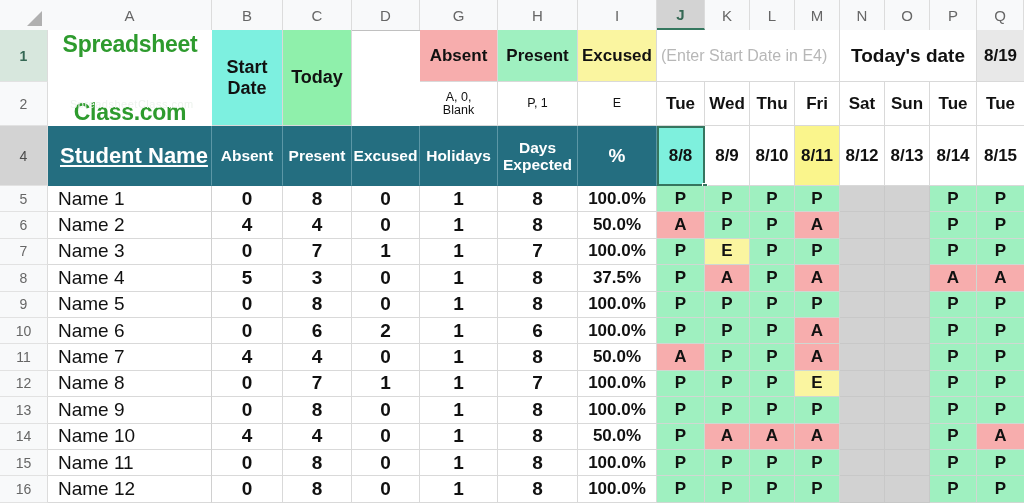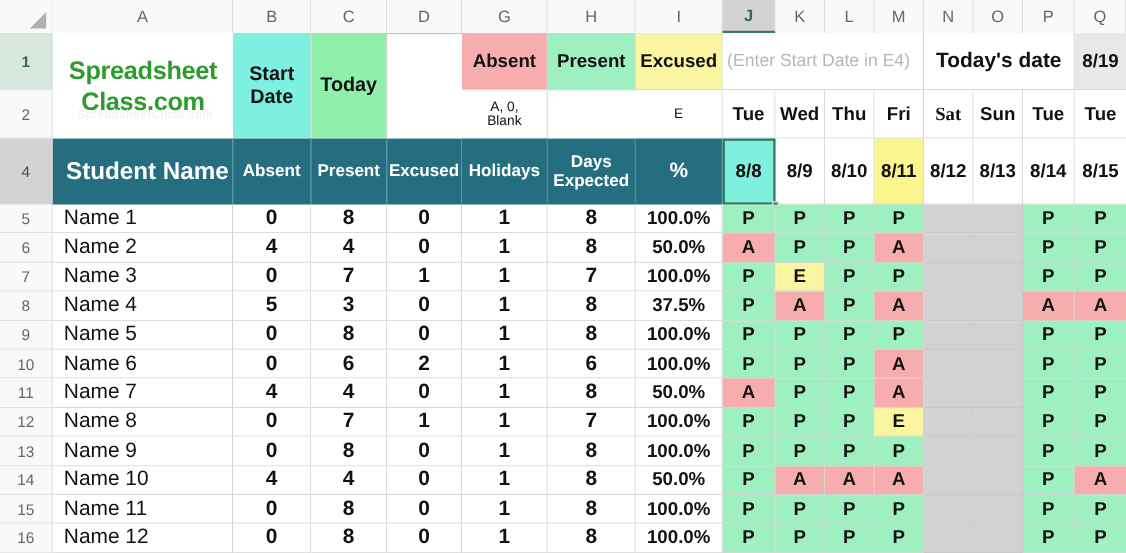--- a/index.html
+++ b/index.html
@@ -28,21 +28,21 @@
 
   
   .rowh{position:absolute;left:0;width:48px;box-sizing:border-box;display:flex;
         align-items:center;justify-content:center;font-size:14px;color:#666;
         background:#f8f9fa;border-right:1px solid #dcdcdc;border-bottom:1px solid #e2e2e2;}
   .rowh.sel{background:#d7e7dd;color:#356854;font-weight:600;}
   .rowh.head4{background:#d3d3d3;color:#4b4b4b;}
 
   
   #logo{position:absolute;left:48px;top:30px;width:164px;height:96px;background:#fff;
-        display:flex;flex-direction:column;align-items:center;justify-content:center;
+        display:flex;flex-direction:column;align-items:center;justify-content:space-between;
         border-right:1px solid #d9d9d9;border-bottom:1px solid #d9d9d9;}
   #logo span{color:#2e9b2e;font-size:23px;font-weight:700;line-height:28px;
              letter-spacing:-.3px;}
 
   
   .key1{font-size:17px;font-weight:700;color:#111;}
   .key2{font-size:12.5px;color:#111;text-align:center;line-height:13px;
         white-space:normal;display:flex;flex-direction:column;}
   .bigkey{font-size:18px;font-weight:700;color:#111;line-height:21px;
           white-space:normal;text-align:center;display:flex;flex-direction:column;
@@ -59,21 +59,21 @@
   #hint{font-size:16px;color:#b7b7b7;justify-content:flex-start;padding-left:4px;}
   #todaylbl{font-size:19px;font-weight:700;color:#111;}
   #todayval{font-size:17px;font-weight:700;color:#111;background:#e8e8e8;}
 
   
   .dow{font-size:17px;font-weight:700;color:#111;}
 
   
   .hdr4{background:#246e80;color:#fff;border-right:1px solid #5c97a6;
         border-bottom:1px solid #246e80;font-weight:700;}
-  .hdr4.name{font-size:22px;justify-content:flex-start;padding-left:12px;}
+  .hdr4.name{font-size:22px;justify-content:flex-start;padding-left:12px;text-decoration:underline;}
   .hdr4.mid{font-size:15.5px;}
   .hdr4.two{font-size:15.5px;white-space:normal;line-height:17px;text-align:center;
             display:flex;flex-direction:column;justify-content:center;}
   .hdr4.pct{font-size:19px;}
 
   
   .dt{font-size:17px;font-weight:700;color:#111;}
   .dt.selcell{background:#7ef0dd;}
 
   
@@ -153,37 +153,40 @@
     <span>Date</span>
   </div>
 
   <div class="cell pink key1" style="left:420px;top:30px;width:78px;height:52px;">Absent</div>
   <div class="cell key2" style="left:420px;top:82px;width:78px;height:44px;">
     <span>A, 0,</span>
     <span>Blank</span>
   </div>
 
   <div class="cell mint key1" style="left:498px;top:30px;width:80px;height:52px;">Present</div>
+  <div class="cell key2" style="left:498px;top:82px;width:80px;height:44px;">
+    <span>P, 1</span>
+  </div>
 
   <div class="cell lemon key1" style="left:578px;top:30px;width:79px;height:52px;">Excused</div>
   <div class="cell key2" style="left:578px;top:82px;width:79px;height:44px;">
     <span>E</span>
   </div>
 
   <div class="cell" id="hint" style="left:657px;top:30px;width:183px;height:52px;border-right:1px solid #d9d9d9;">(Enter Start Date in E4)</div>
 
   <div class="cell" id="todaylbl" style="left:840px;top:30px;width:137px;height:52px;">Today's date</div>
   <div class="cell" id="todayval" style="left:977px;top:30px;width:47px;height:52px;border-right:none;">8/19</div>
 
   <div id="dowrow">
       <div class="cell dow" style="left: 657px; top: 82px; width: 48px; height: 44px;">Tue</div>
       <div class="cell dow" style="left: 705px; top: 82px; width: 45px; height: 44px;">Wed</div>
       <div class="cell dow" style="left: 750px; top: 82px; width: 45px; height: 44px;">Thu</div>
       <div class="cell dow" style="left: 795px; top: 82px; width: 45px; height: 44px;">Fri</div>
-      <div class="cell dow" style="left: 840px; top: 82px; width: 45px; height: 44px; font-family: Liberation Serif, serif;">Sat</div>
+      <div class="cell dow" style="left: 840px; top: 82px; width: 45px; height: 44px;">Sat</div>
       <div class="cell dow" style="left: 885px; top: 82px; width: 45px; height: 44px;">Sun</div>
       <div class="cell dow" style="left: 930px; top: 82px; width: 47px; height: 44px;">Tue</div>
       <div class="cell dow" style="left: 977px; top: 82px; width: 47px; height: 44px; border-right: none;">Tue</div>
     </div>
 
   <div class="cell hdr4 name" style="left:48px;top:126px;width:164px;height:60px;">Student Name</div>
   <div class="cell hdr4 mid" style="left:212px;top:126px;width:71px;height:60px;">Absent</div>
   <div class="cell hdr4 mid" style="left:283px;top:126px;width:69px;height:60px;">Present</div>
   <div class="cell hdr4 mid" style="left:352px;top:126px;width:68px;height:60px;">Excused</div>
   <div class="cell hdr4 mid" style="left:420px;top:126px;width:78px;height:60px;">Holidays</div>

